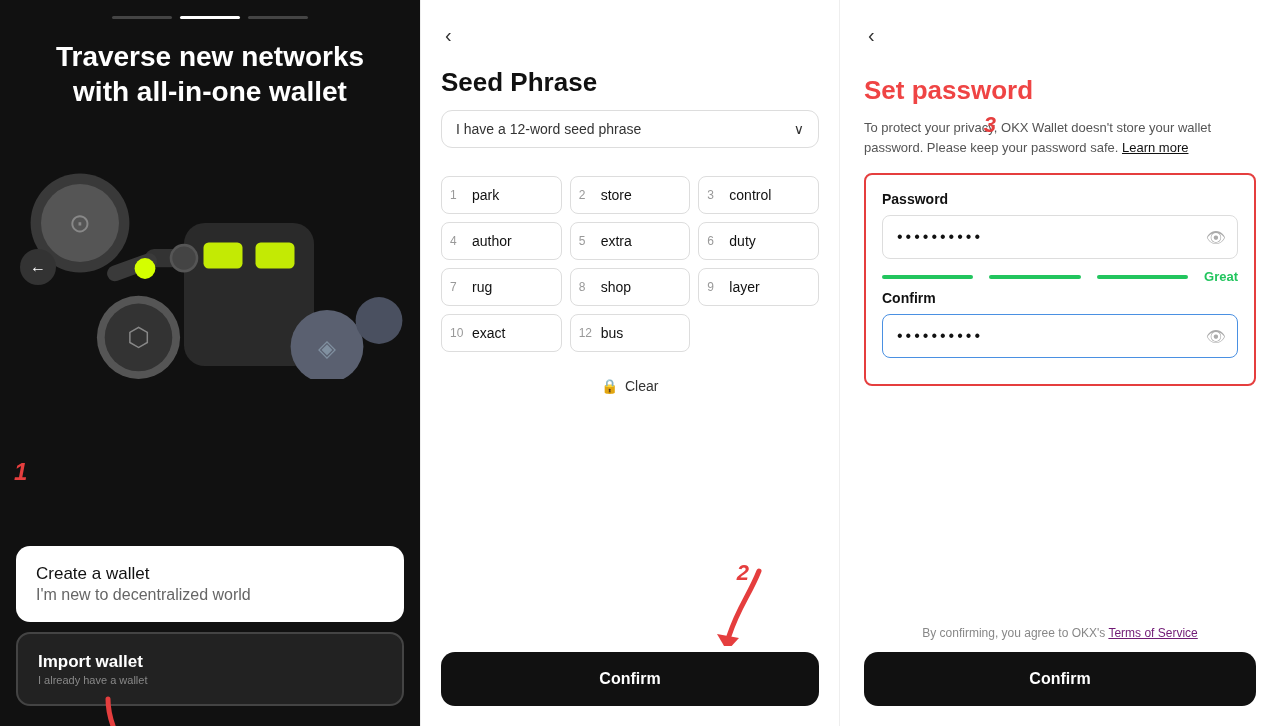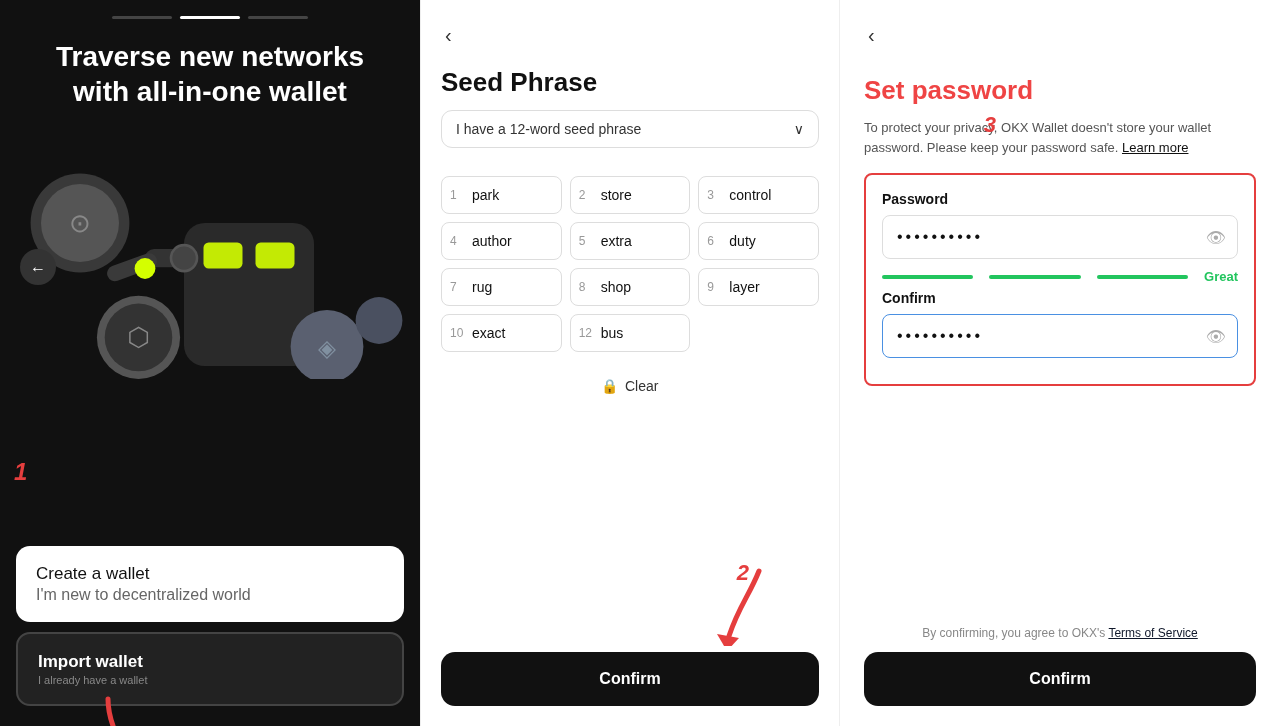--- a/index.html
+++ b/index.html
@@ -334,21 +334,21 @@
 
     .terms-text {
       font-size: 12px;
       color: #888;
       text-align: center;
       margin-top: auto;
       margin-bottom: 12px;
     }
 
     .terms-text a {
-      color: #0f172a;
+      color: #701a75;
       text-decoration: underline;
     }
 
     .confirm-btn-dark {
       background: #111;
       color: #fff;
       border: none;
       border-radius: 14px;
       padding: 18px;
       font-size: 16px;

